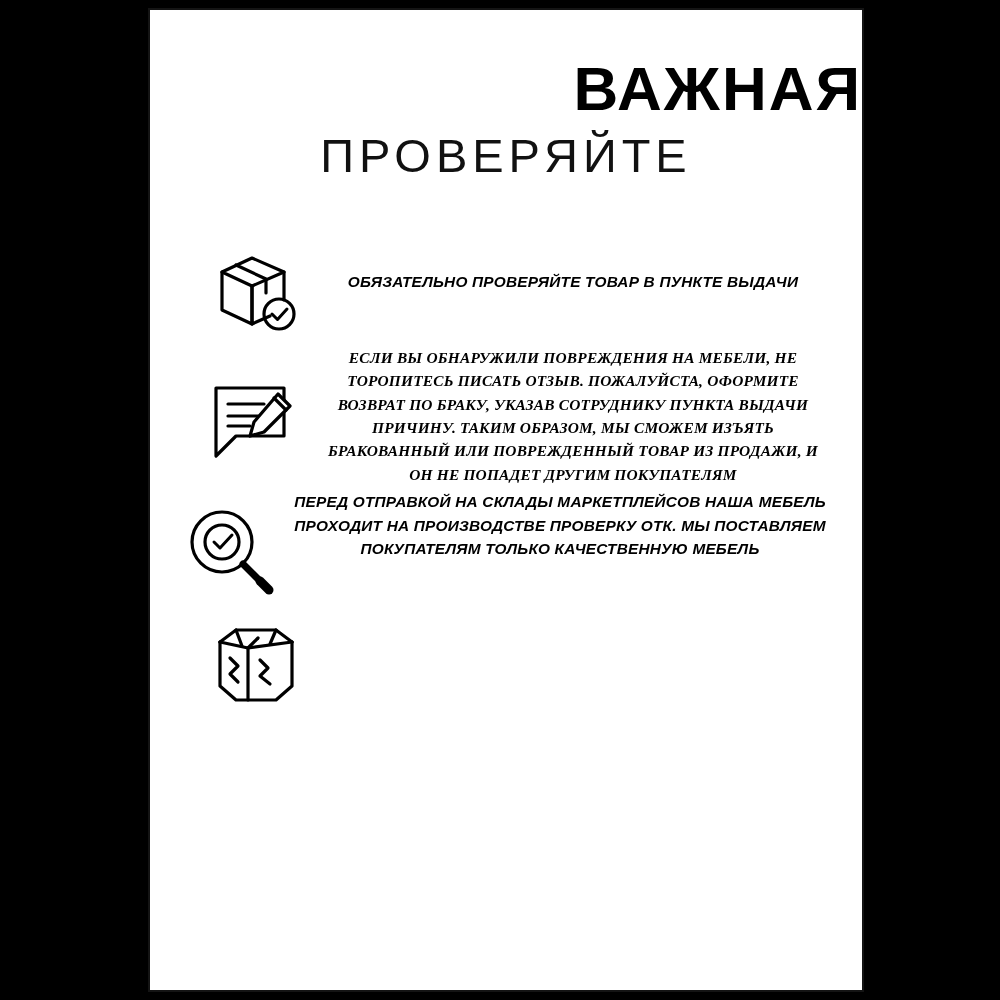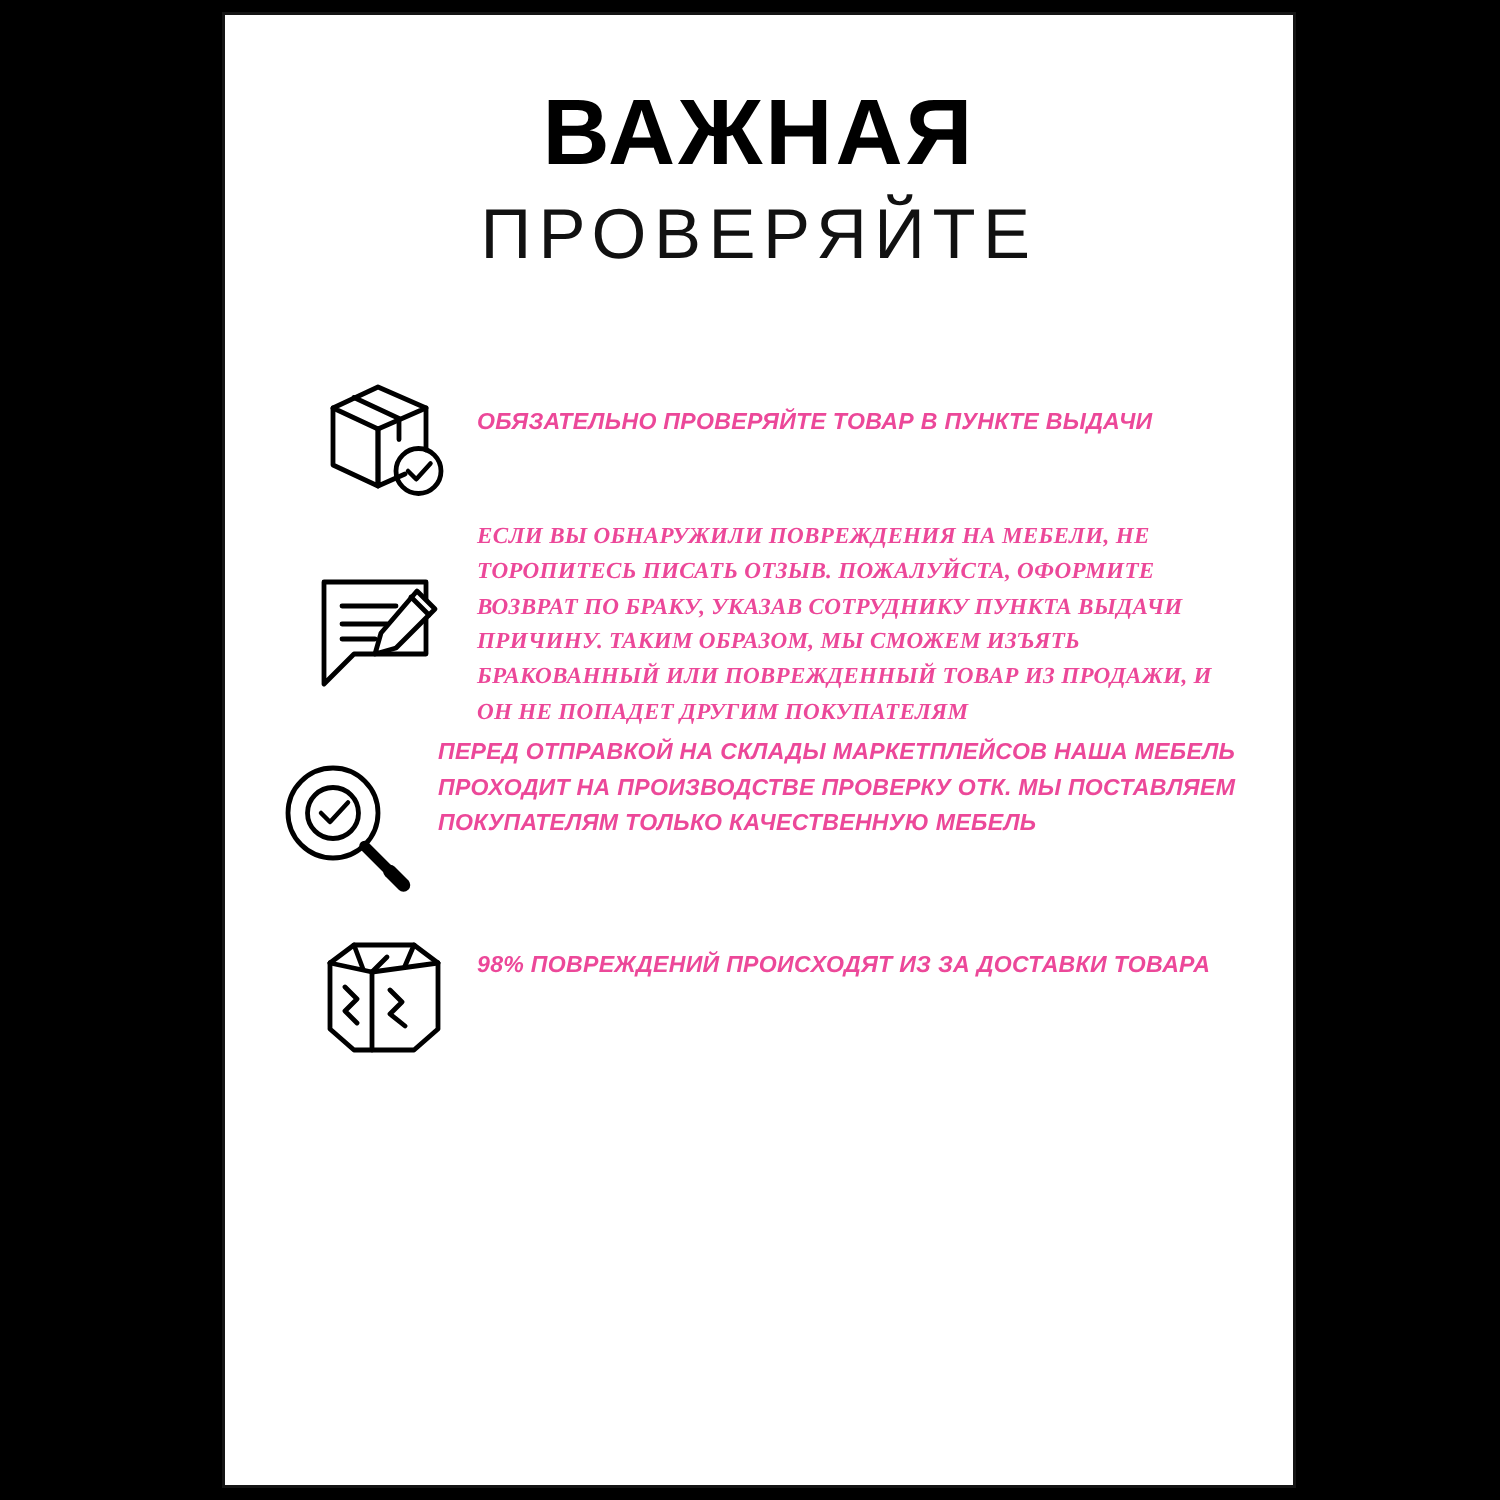--- a/index.html
+++ b/index.html
@@ -41,20 +41,21 @@
     text-align: center;
     margin-top: 48px;
   }
   .title-main {
     font-family: "Liberation Sans", sans-serif;
     font-weight: bold;
     font-size: 62px;
     letter-spacing: 2px;
     color: #000000;
     line-height: 1.0;
+    text-align: right;
   }
   .title-sub {
     font-family: "Liberation Sans", sans-serif;
     font-weight: normal;
     font-size: 47px;
     letter-spacing: 5px;
     color: #111111;
     line-height: 1.1;
     margin-top: 10px;
   }
@@ -78,23 +79,24 @@
     justify-content: center;
     align-items: flex-start;
   }
   .text-cell {
     flex: 1;
     font-family: "Liberation Sans", sans-serif;
     font-style: italic;
     font-weight: bold;
     font-size: 15.4px;
     line-height: 1.52;
-    color: #ec4899;
+    color: #000000;
     letter-spacing: 0.2px;
     text-transform: uppercase;
+    text-align: center;
   }
 
   
   .row-1 { margin-top: 10px; }
   .row-1 .icon-cell { padding-top: 4px; }
   .row-1 .text-cell { padding-top: 36px; }
 
   .row-2 { margin-top: 58px; }
   .row-2 .icon-cell { padding-top: 26px; }
   .row-2 .text-cell { padding-top: 0px; font-family: Liberation Serif, serif; }
@@ -172,19 +174,18 @@
               <path d="M18 30 L18 74 L34 88 L74 88 L90 74 L90 30"></path>
               <path d="M18 30 L46 36 L90 30"></path>
               <path d="M46 36 L46 88"></path>
               <path d="M34 18 L40 34"></path>
               <path d="M74 18 L68 32"></path>
               <path d="M28 46 L36 54 L28 62 L36 70"></path>
               <path d="M58 48 L66 56 L58 64 L68 72"></path>
               <path d="M46 36 L56 26"></path>
             </svg>
           </div>
-          <div class="text-cell">98% ПОВРЕЖДЕНИЙ ПРОИСХОДЯТ ИЗ ЗА ДОСТАВКИ ТОВАРА</div>
         </div>
 
       </div>
     </div>
   </div>
 </div>
 
 </body></html>

